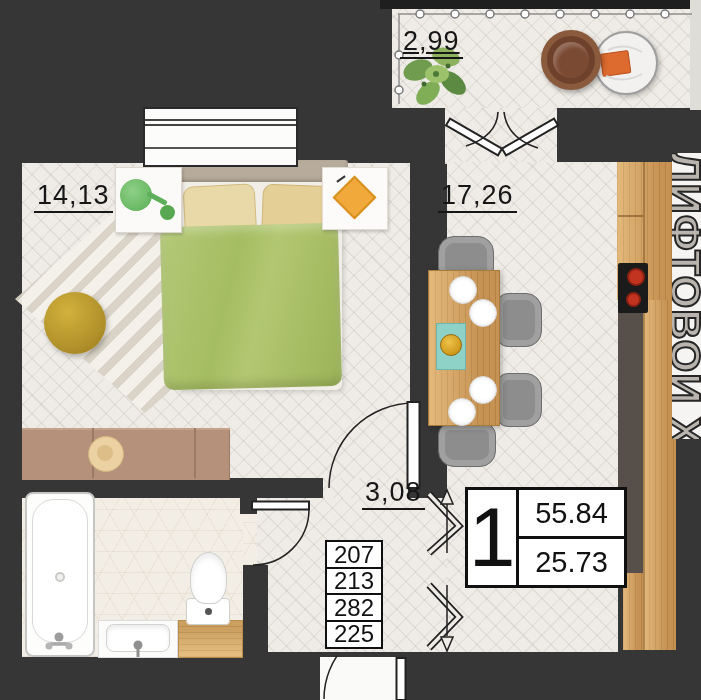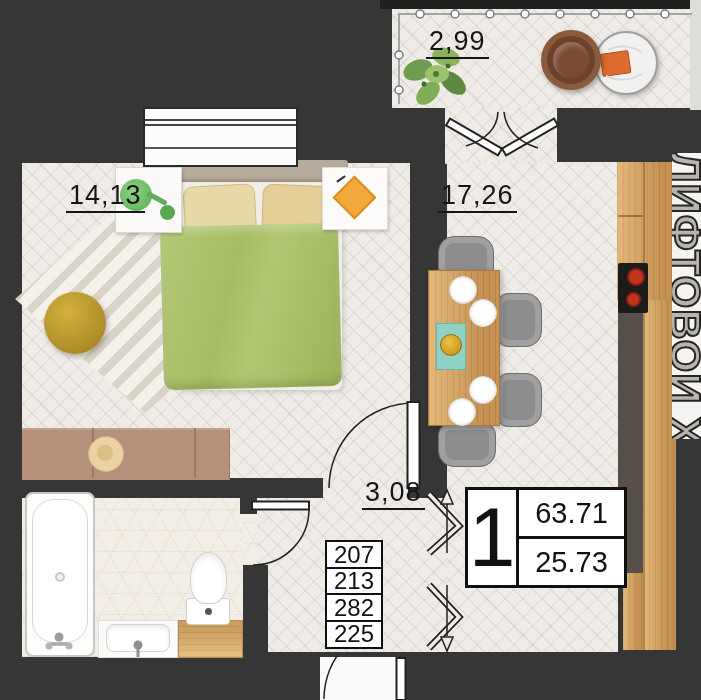--- a/index.html
+++ b/index.html
@@ -241,29 +241,29 @@
       <circle cx="59" cy="637" r="4.5" fill="#9c9c9c"></circle>
       <circle cx="49" cy="646" r="3.5" fill="#b5b5b5"></circle>
       <circle cx="69" cy="646" r="3.5" fill="#b5b5b5"></circle>
     </g>
     <g>
       <circle cx="138" cy="645" r="4.5" fill="#8f8f8f"></circle>
       <line x1="138" y1="648" x2="138" y2="657" stroke="#8f8f8f" stroke-width="3"></line>
     </g>
   </svg>
 
-  <div class="room-label" style="left:426px;top:27px;">2,99</div>
-  <div class="room-label" style="left:34px;top:181px;margin-left:32px;">14,13</div>
+  <div class="room-label" style="left:400px;top:27px;text-decoration:underline;">2,99</div>
+  <div class="room-label" style="left:34px;top:181px;">14,13</div>
   <div class="room-label" style="left:438px;top:181px;">17,26</div>
   <div class="room-label" style="left:362px;top:478px;">3,08</div>
 
   <div class="info-box">
     <div class="info-left">1</div>
     <div class="info-right">
-      <div class="info-row">63.71</div>
+      <div class="info-row">55.84</div>
       <div class="info-row">25.73</div>
     </div>
   </div>
 
   <div class="apt-stack">
     <div class="apt-num">207</div>
     <div class="apt-num">213</div>
     <div class="apt-num">282</div>
     <div class="apt-num">225</div>
   </div>

